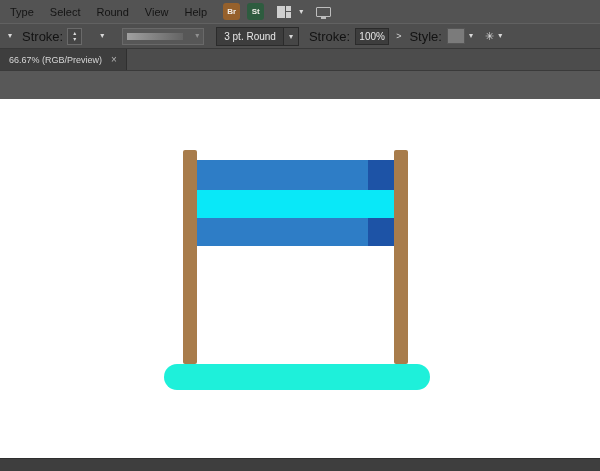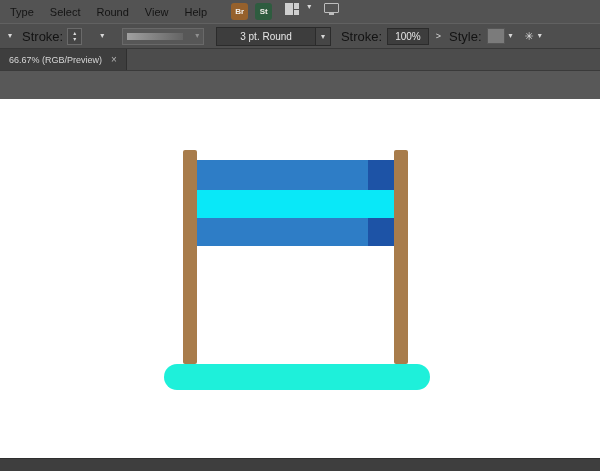--- a/index.html
+++ b/index.html
@@ -4,40 +4,40 @@
 <style>
   * { box-sizing: border-box; margin: 0; padding: 0; }
   html, body { width: 600px; height: 471px; overflow: hidden; }
   body { font-family: "Liberation Sans", sans-serif; background: #ffffff; position: relative; }
 
   .app { width: 600px; height: 471px; display: flex; flex-direction: column; }
 
   
   .menubar { height: 23px; background: #535353; display: flex; align-items: center; padding-left: 2px; flex: 0 0 auto; }
   .menu-item { color: #141414; font-size: 11px; padding: 0 8px; height: 100%; display: flex; align-items: center; cursor: default; }
-  .mb-icons { display: flex; margin-left: 16px; gap: 7px; }
+  .mb-icons { display: flex; align-items: center; margin-left: 8px; gap: 7px; }
   .sq { width: 17px; height: 17px; border-radius: 3px; color: #f0ede8; font-size: 8px; font-weight: bold; display: flex; align-items: center; justify-content: center; background: #7a5a33; }
   .icon-grid { display: grid; width: 15px; height: 12px; grid-template-columns: 8px 5px; grid-template-rows: 1fr 1fr; gap: 1px; margin-left: 6px; }
   .icon-grid .cell { background: #cfcfcf; }
   .icon-grid .c1 { grid-row: 1 / 3; }
   .chev { color: #d8d8d8; font-size: 8px; line-height: 1; }
   .chev.dim { color: #8f8f8f; }
   .monitor { width: 15px; height: 10px; border: 1px solid #bdbdbd; border-radius: 1px; position: relative; margin-left: 6px; }
   .monitor:after { content: ""; position: absolute; left: 4px; bottom: -3px; width: 5px; height: 2px; background: #bdbdbd; }
 
   
   .controlbar { height: 26px; background: #4e4e4e; border-top: 1px solid #616161; border-bottom: 1px solid #383838; display: flex; align-items: center; padding: 0 4px; flex: 0 0 auto; }
   .label { color: #121212; font-size: 13px; }
   .stepper { width: 15px; height: 17px; background: #454545; border: 1px solid #6a6a6a; display: flex; flex-direction: column; align-items: center; justify-content: center; color: #dcdcdc; font-size: 6px; line-height: 6px; margin-left: 4px; cursor: pointer; }
   .profile-dd { width: 82px; height: 17px; background: #575757; border: 1px solid #696969; display: flex; align-items: center; justify-content: space-between; padding: 0 4px; margin-left: 18px; }
   .profile-strip { width: 56px; height: 7px; background: linear-gradient(90deg, #a0a0a0, #646464); }
   .brush-dd { height: 19px; background: #3d3d3d; border: 1px solid #2b2b2b; display: flex; align-items: center; margin-left: 12px; cursor: pointer; }
-  .dd-value { color: #e6e6e6; font-size: 10px; padding: 0 23px; }
+  .dd-value { color: #e6e6e6; font-size: 10px; padding: 0 7px; }
   .dd-chev { color: #d8d8d8; font-size: 8px; padding: 0 5px; height: 100%; display: flex; align-items: center; border-left: 1px solid #2b2b2b; background: #464646; }
-  .opacity-dd { height: 17px; min-width: 34px; background: #3d3d3d; border: 1px solid #2b2b2b; color: #e6e6e6; font-size: 10px; display: flex; align-items: center; justify-content: center; padding: 0 7px; margin-left: 5px; cursor: pointer; }
+  .opacity-dd { height: 17px; min-width: 34px; background: #3d3d3d; border: 1px solid #2b2b2b; color: #e6e6e6; font-size: 10px; display: flex; align-items: center; justify-content: center; padding: 0 0; margin-left: 5px; cursor: pointer; }
   .flyout { color: #d8d8d8; font-size: 9px; margin-left: 7px; cursor: pointer; }
   .style-dd { width: 18px; height: 16px; background: #7b7b7b; border: 1px solid #565656; margin-left: 5px; cursor: pointer; }
   .btn { height: 19px; padding: 0 9px; background: #585858; border: 1px solid #939393; border-radius: 3px; color: #0e0e0e; font-size: 10px; font-family: "Liberation Sans", sans-serif; margin-left: 7px; cursor: pointer; }
   .sparkle { color: #d8d8d8; font-size: 11px; margin-left: 12px; cursor: pointer; }
   .ml4 { margin-left: 4px; } .ml8 { margin-left: 8px; } .ml10 { margin-left: 10px; } .ml18 { margin-left: 18px; }
 
   
   .tabbar { height: 22px; background: #4c4c4c; display: flex; align-items: stretch; border-bottom: 1px solid #3a3a3a; flex: 0 0 auto; }
   .tab { background: #3e3e3e; display: flex; align-items: center; gap: 9px; padding: 0 9px; border-right: 1px solid #2f2f2f; cursor: pointer; }
   .tab-title { color: #d6d6d6; font-size: 9px; }

